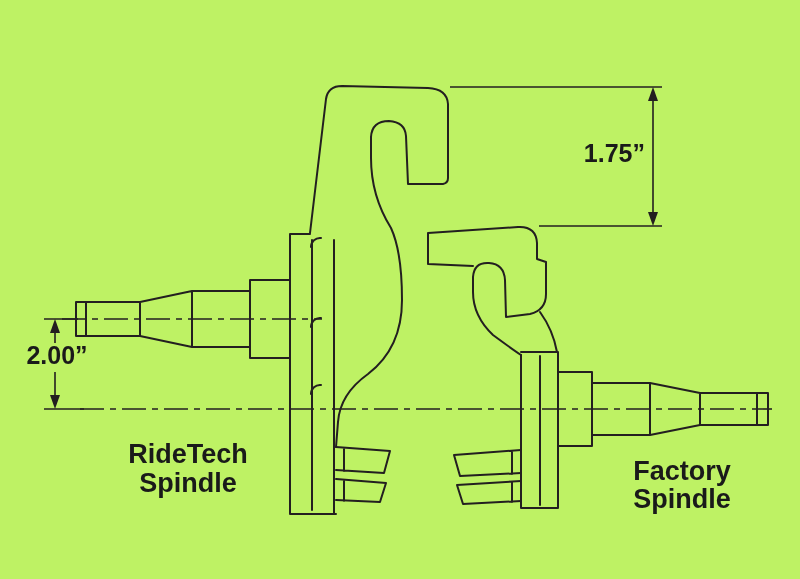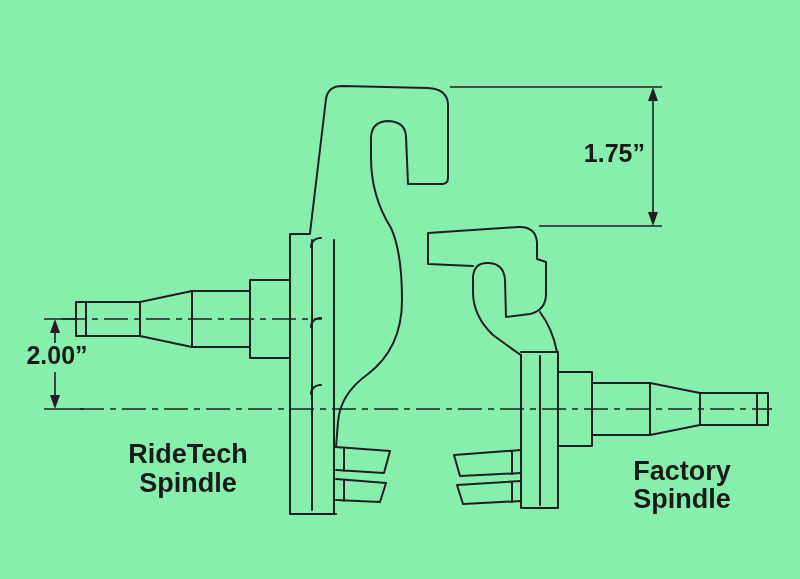--- a/index.html
+++ b/index.html
@@ -4,21 +4,21 @@
 <style>
   html, body {
     margin: 0;
     padding: 0;
     background: #ffffff;
   }
   .canvas {
     position: relative;
     width: 800px;
     height: 579px;
-    background: #86efac;
+    background: #bef264;
     overflow: hidden;
     font-family: "Liberation Sans", sans-serif;
   }
   svg {
     display: block;
     width: 800px;
     height: 579px;
   }
   .part {
     fill: none;

